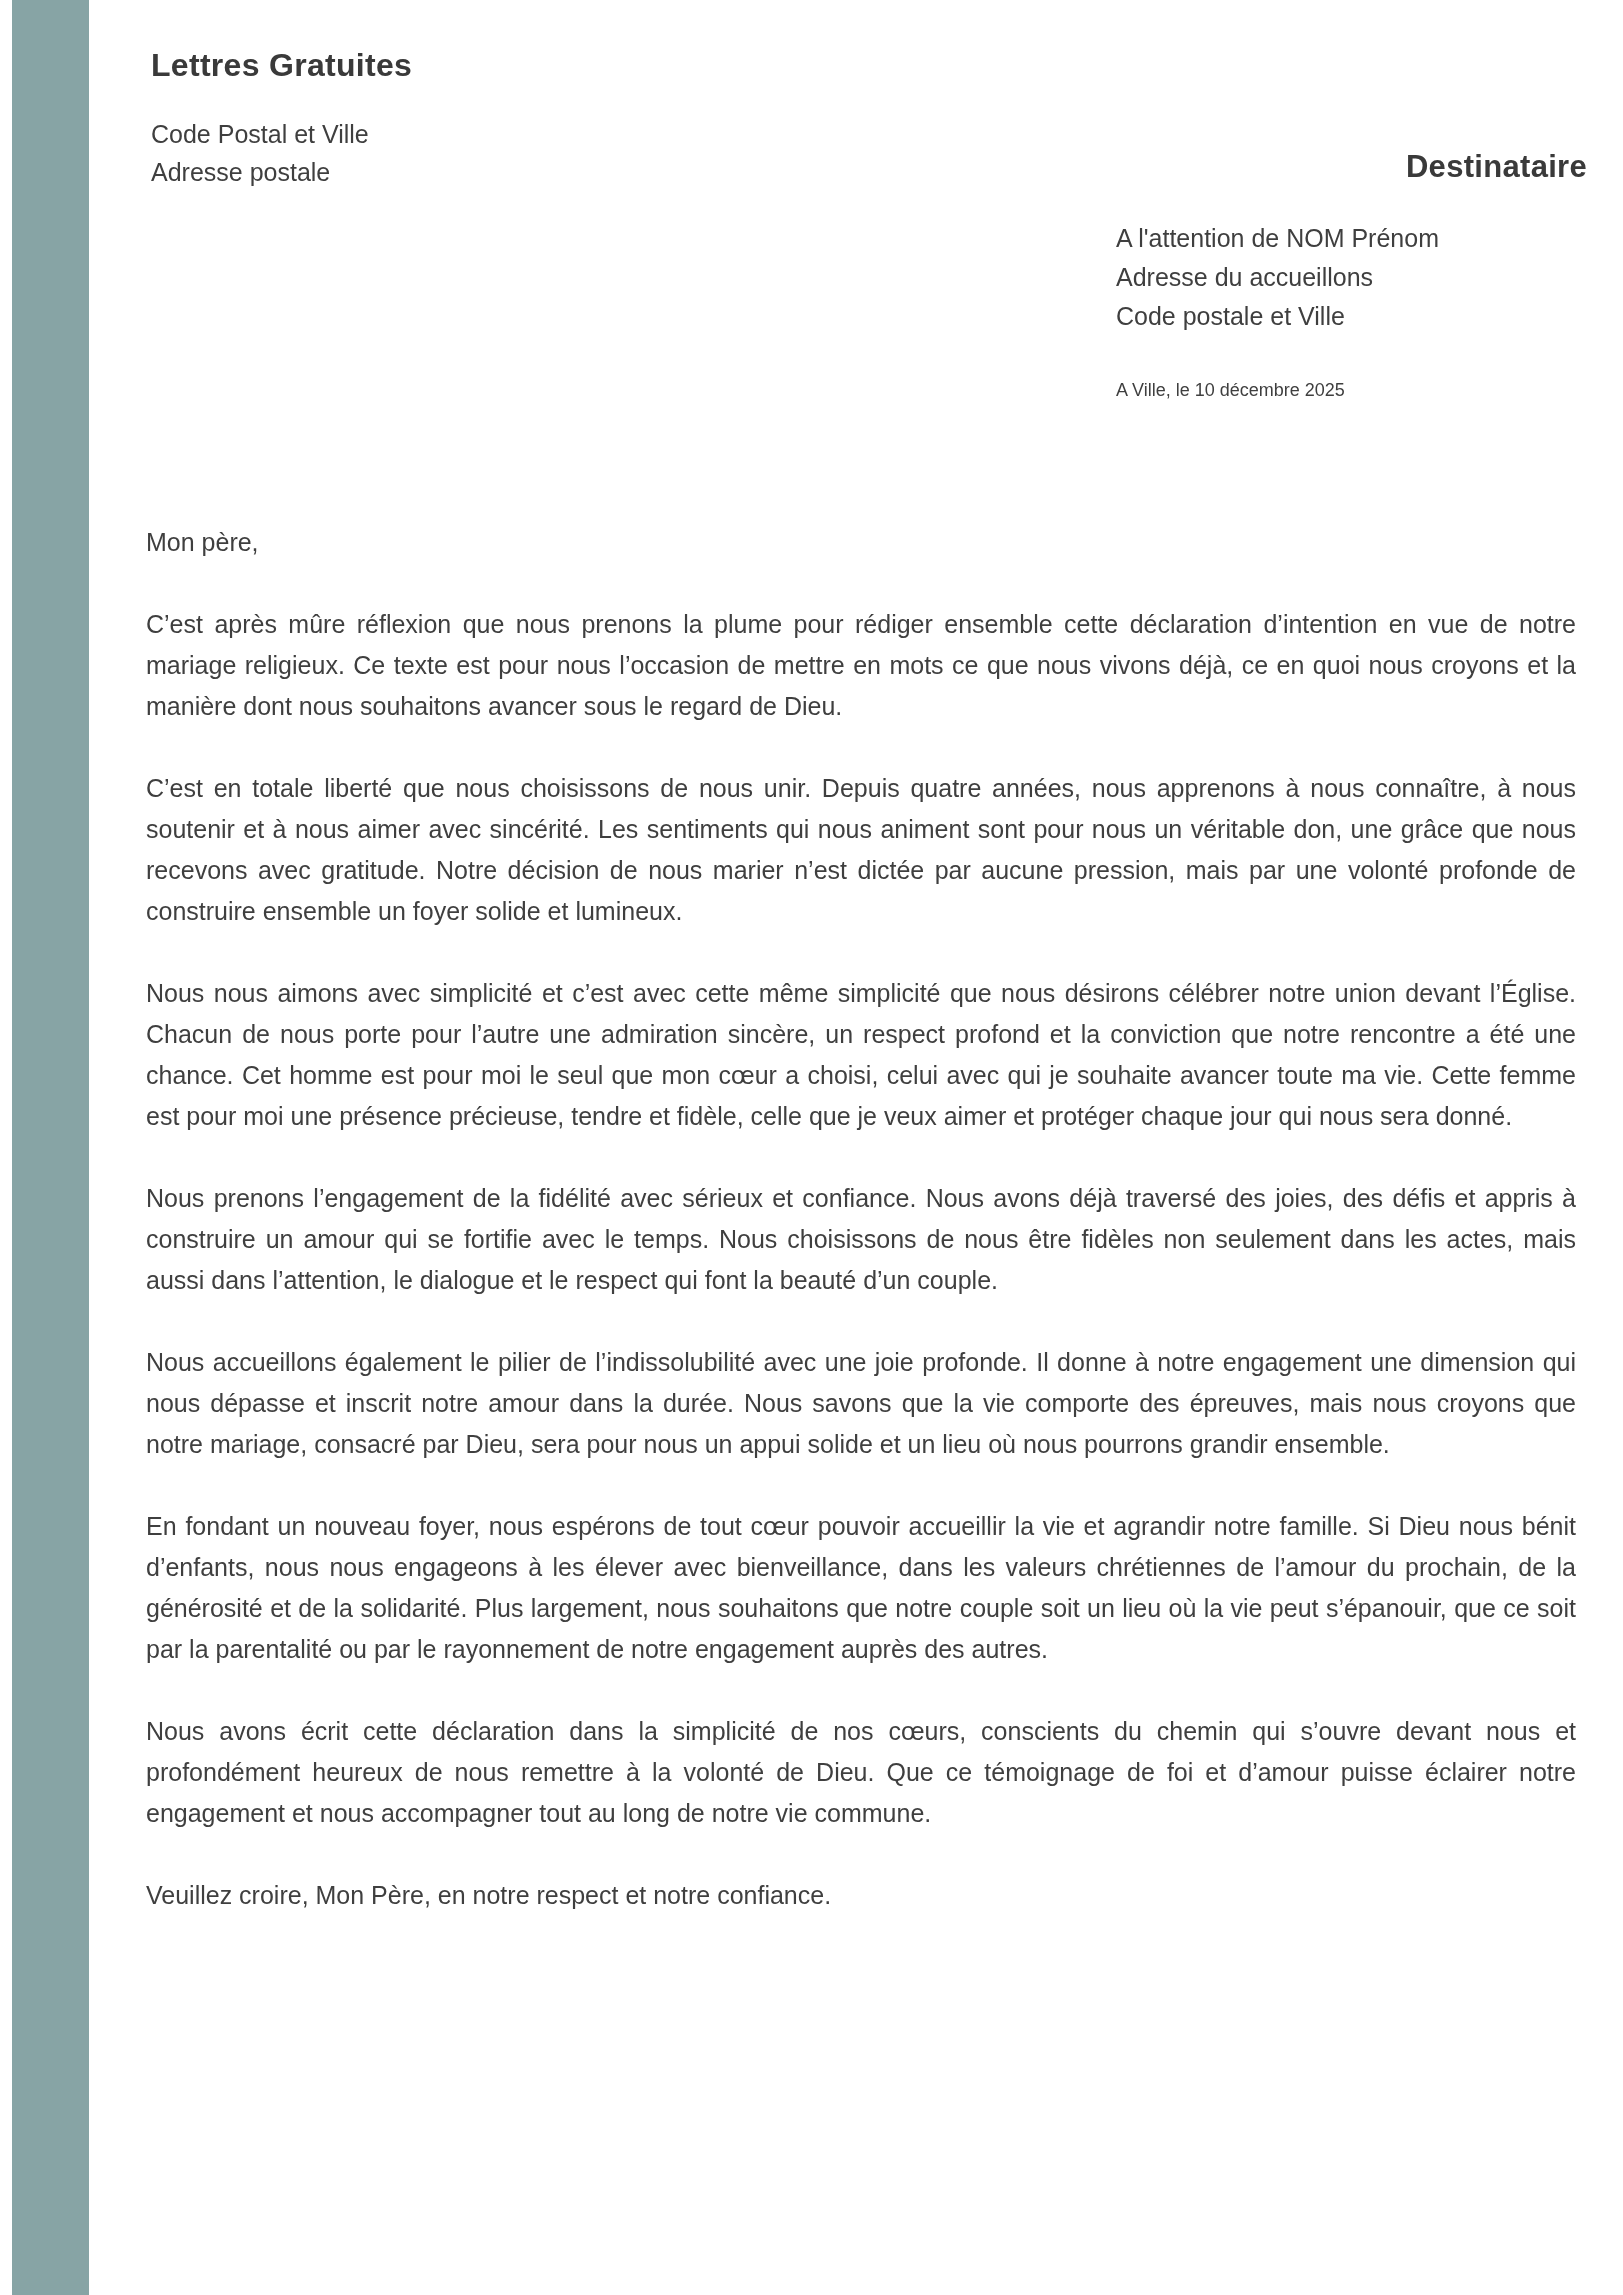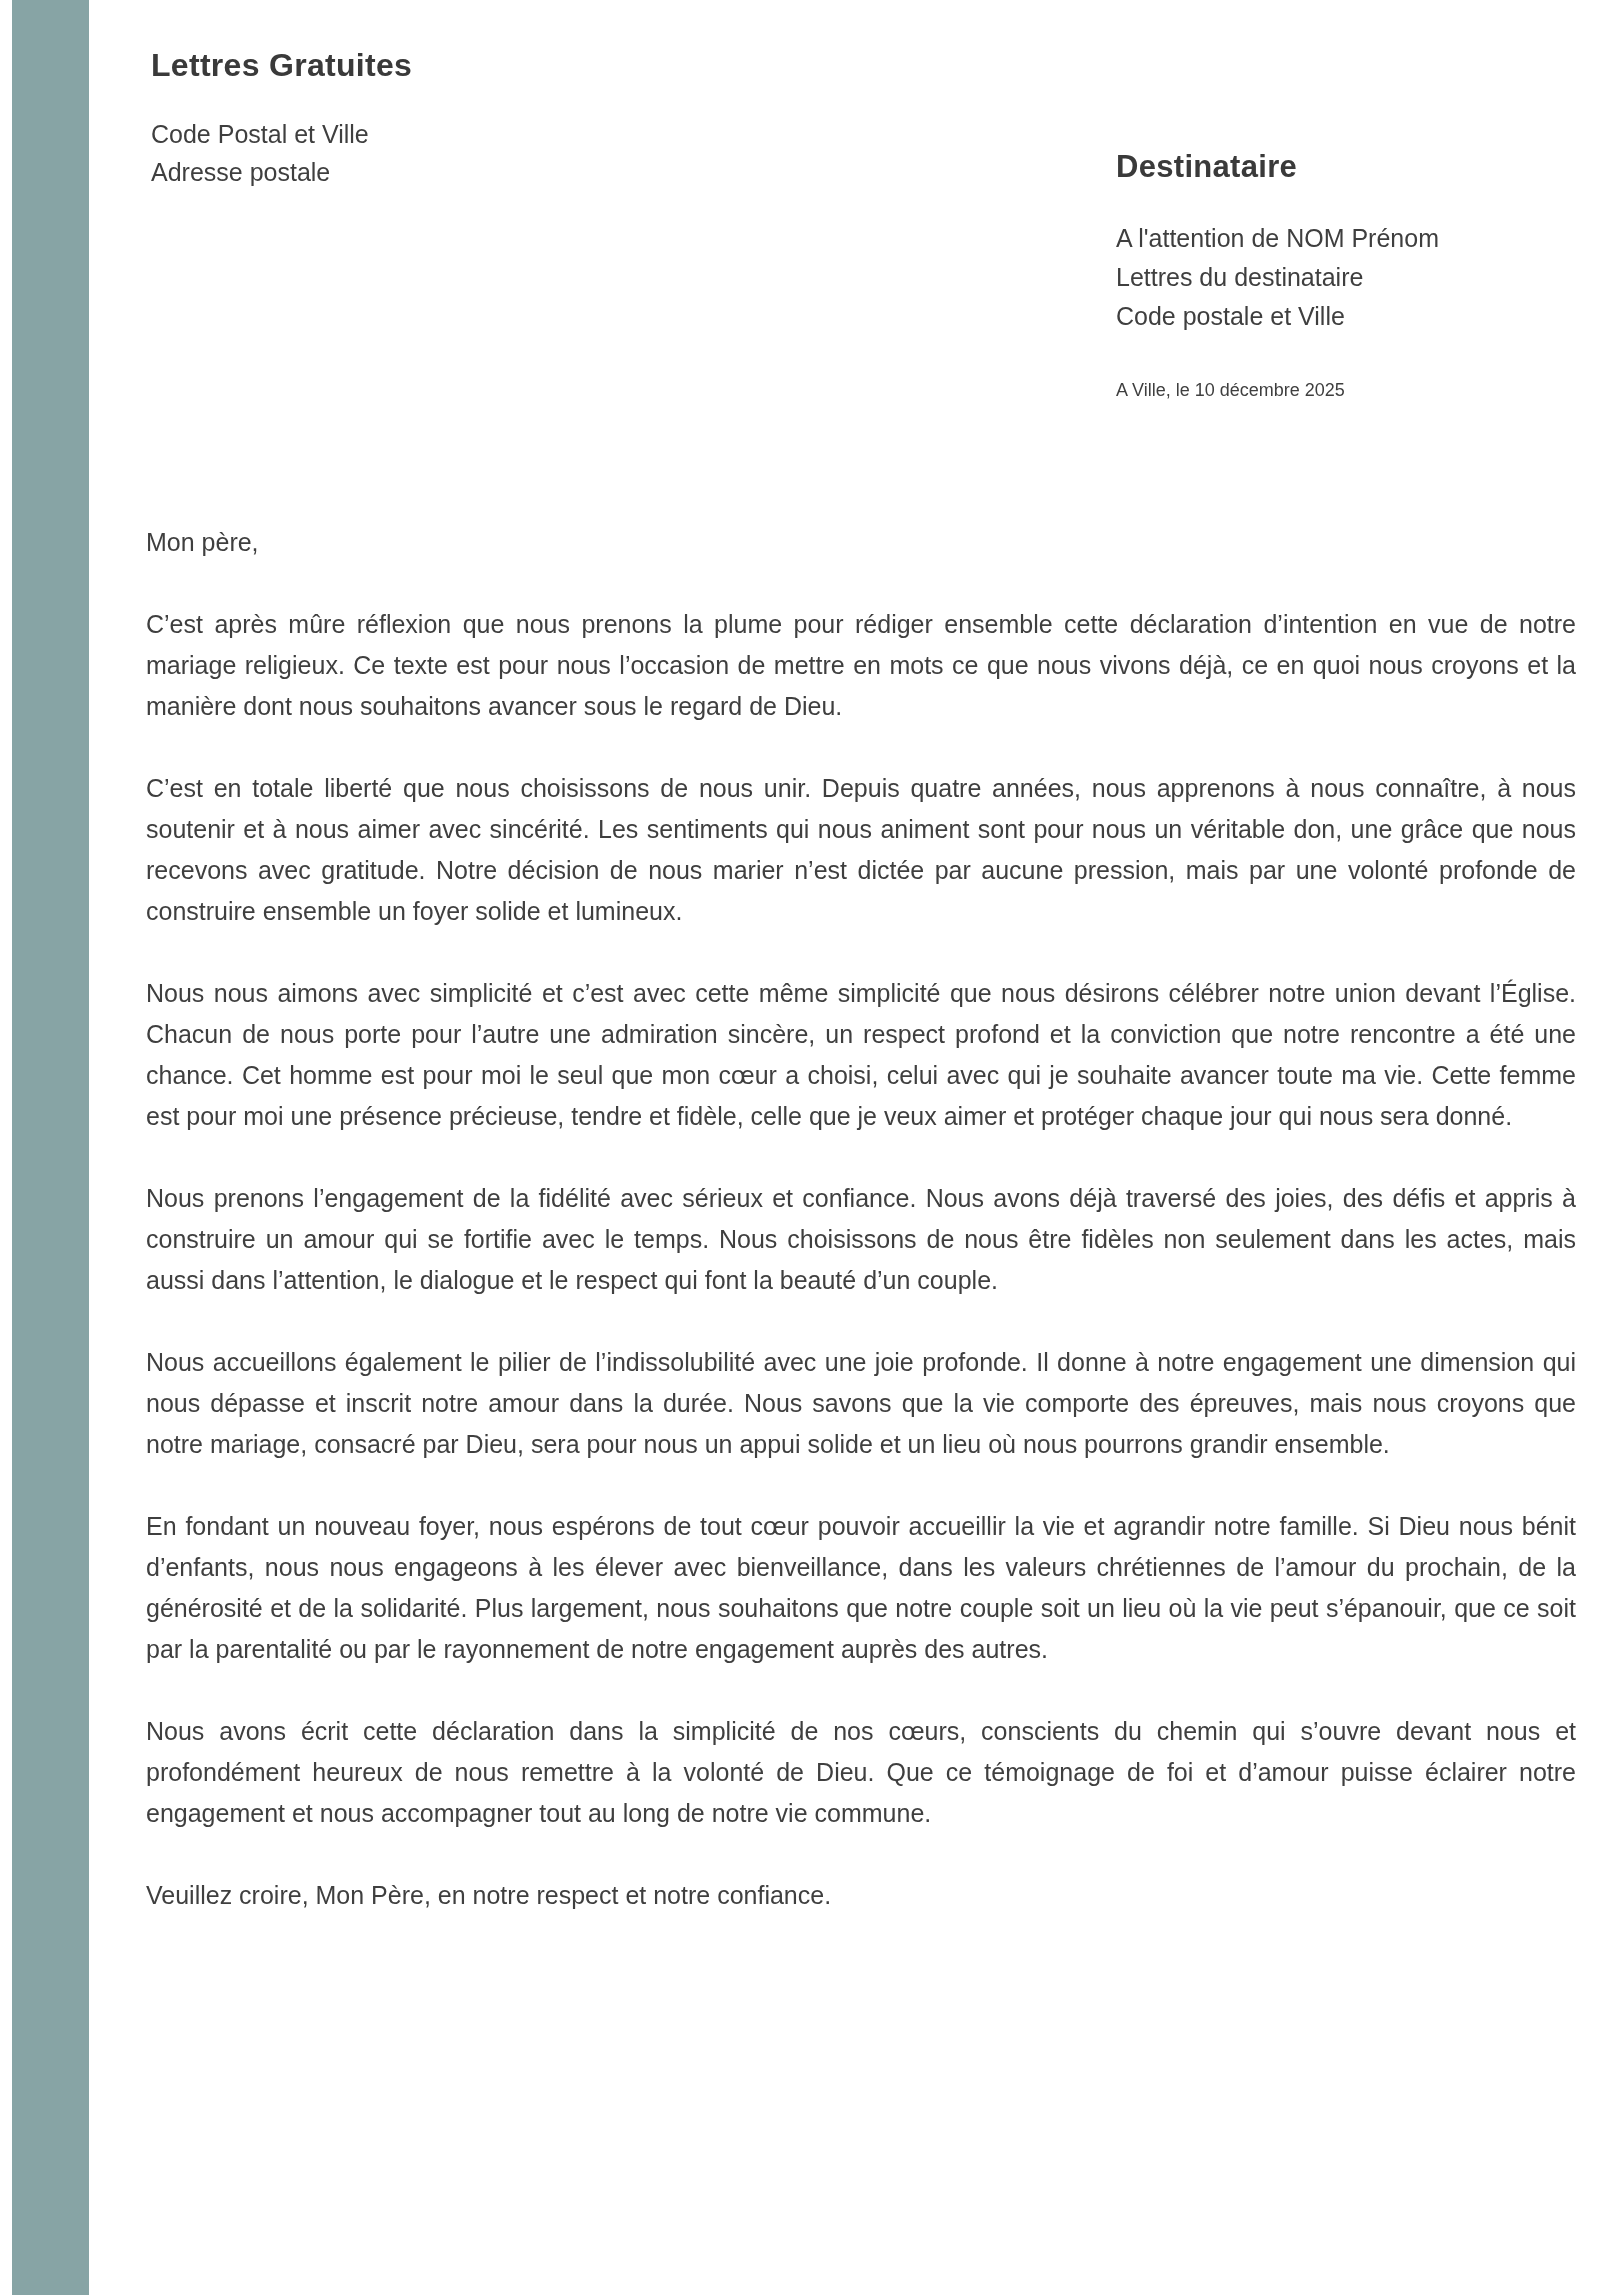--- a/index.html
+++ b/index.html
@@ -48,20 +48,21 @@
     left: 1104px;
     top: 149px;
     width: 471px;
   }
   .recipient-title {
     font-size: 31px;
     font-weight: bold;
     color: #3a3a3a;
     margin: 0 0 34px 0;
     letter-spacing: 0.3px;
+    text-align: right;
   }
   .recipient-line {
     font-size: 25px;
     line-height: 39px;
     margin: 0;
   }
   .date-line {
     font-size: 18px;
     margin: 44px 0 0 0;
   }
@@ -92,21 +93,21 @@
 
   <div class="sender-block">
     <p class="sender-name">Lettres Gratuites</p>
     <p class="sender-line">Code Postal et Ville</p>
     <p class="sender-line">Adresse postale</p>
   </div>
 
   <div class="recipient-block">
     <p class="recipient-title">Destinataire</p>
     <p class="recipient-line">A l'attention de NOM Prénom</p>
-    <p class="recipient-line">Lettres du destinataire</p>
+    <p class="recipient-line">Adresse du accueillons</p>
     <p class="recipient-line">Code postale et Ville</p>
     <p class="date-line">A Ville, le 10 décembre 2025</p>
   </div>
 
   <div class="letter-body">
     <p>Mon père,</p>
     <p class="para">C’est après mûre réflexion que nous prenons la plume pour rédiger ensemble cette déclaration d’intention en vue de notre mariage religieux. Ce texte est pour nous l’occasion de mettre en mots ce que nous vivons déjà, ce en quoi nous croyons et la manière dont nous souhaitons avancer sous le regard de Dieu.</p>
     <p class="para">C’est en totale liberté que nous choisissons de nous unir. Depuis quatre années, nous apprenons à nous connaître, à nous soutenir et à nous aimer avec sincérité. Les sentiments qui nous animent sont pour nous un véritable don, une grâce que nous recevons avec gratitude. Notre décision de nous marier n’est dictée par aucune pression, mais par une volonté profonde de construire ensemble un foyer solide et lumineux.</p>
     <p class="para">Nous nous aimons avec simplicité et c’est avec cette même simplicité que nous désirons célébrer notre union devant l’Église. Chacun de nous porte pour l’autre une admiration sincère, un respect profond et la conviction que notre rencontre a été une chance. Cet homme est pour moi le seul que mon cœur a choisi, celui avec qui je souhaite avancer toute ma vie. Cette femme est pour moi une présence précieuse, tendre et fidèle, celle que je veux aimer et protéger chaque jour qui nous sera donné.</p>
     <p class="para">Nous prenons l’engagement de la fidélité avec sérieux et confiance. Nous avons déjà traversé des joies, des défis et appris à construire un amour qui se fortifie avec le temps. Nous choisissons de nous être fidèles non seulement dans les actes, mais aussi dans l’attention, le dialogue et le respect qui font la beauté d’un couple.</p>

